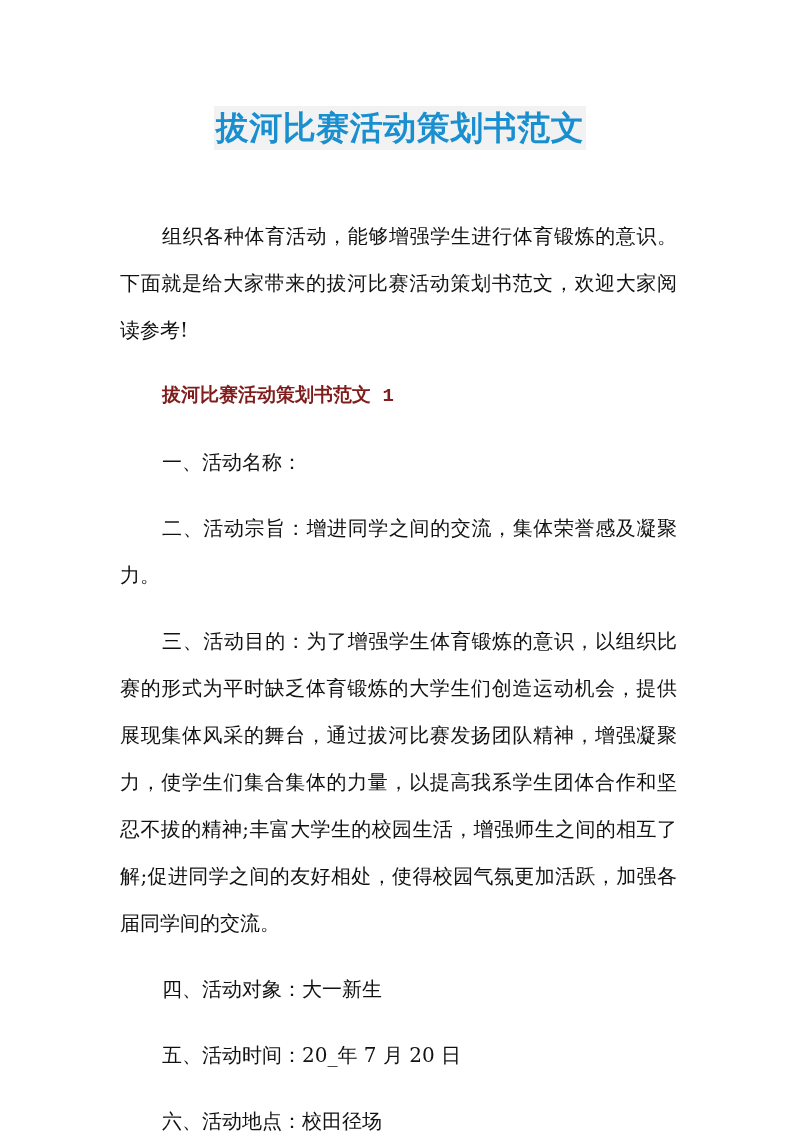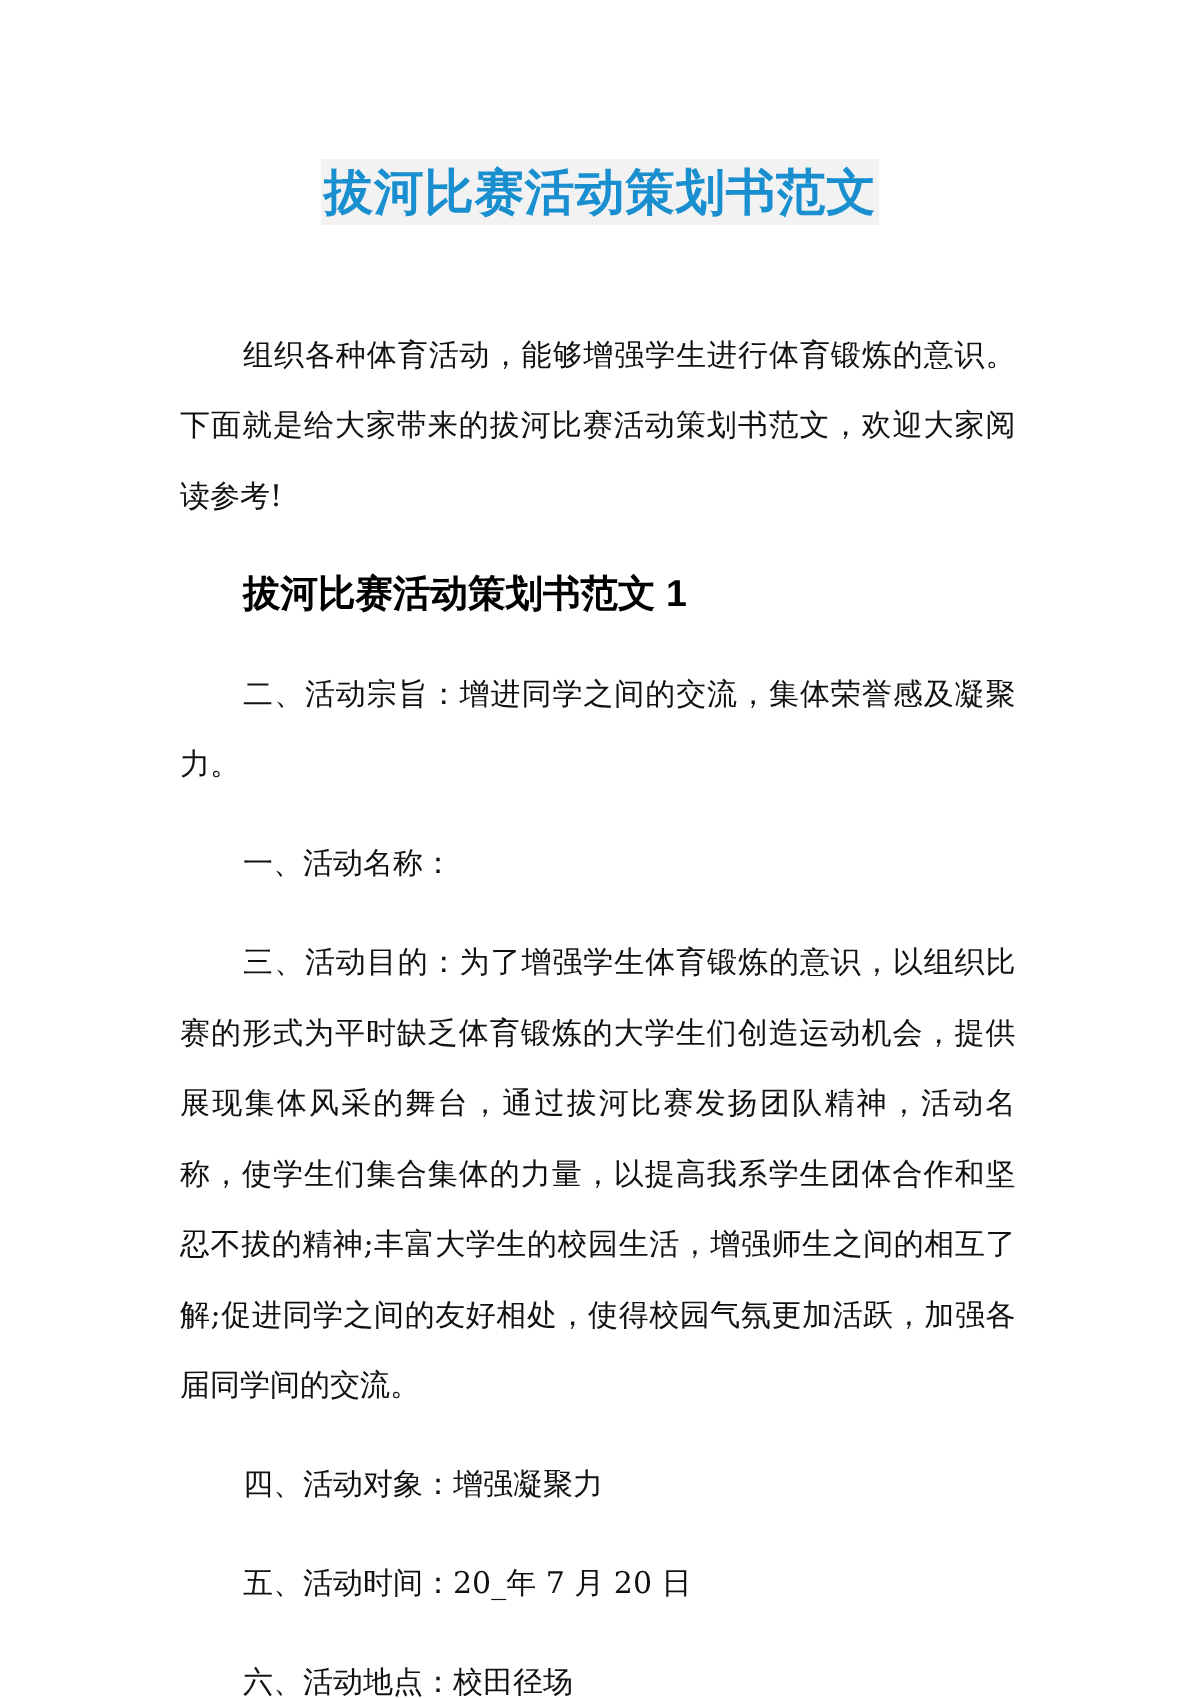--- a/index.html
+++ b/index.html
@@ -18,35 +18,35 @@
     letter-spacing: 0.5px;
   }
   .body {
     position: absolute; left: 120px; top: 213px; width: 562px;
     font-family: "DejaVu Serif", "Liberation Serif", serif;
     font-size: 20px; color: #111;
     line-height: 47px;
   }
   .body p { margin: 0 5px 19px 0; text-indent: 42px; text-align: justify; }
   .sub {
-    font-family: Liberation Sans, sans-serif;
-    color: #000000; font-weight: bold; font-size: 25px;
+    font-family: Liberation Mono, monospace;
+    color: #7f1d1d; font-weight: bold; font-size: 19px;
   }
 </style>
 </head>
 <body>
 
 <div class="page">
   <div class="title-wrap">
     <span class="title">拔河比赛活动策划书范文</span>
   </div>
 
   <div class="body">
     <p>组织各种体育活动，能够增强学生进行体育锻炼的意识。下面就是给大家带来的拔河比赛活动策划书范文，欢迎大家阅读参考!</p>
     <p class="sub">拔河比赛活动策划书范文 1</p>
+    <p>一、活动名称：</p>
     <p>二、活动宗旨：增进同学之间的交流，集体荣誉感及凝聚力。</p>
-    <p>一、活动名称：</p>
-    <p>三、活动目的：为了增强学生体育锻炼的意识，以组织比赛的形式为平时缺乏体育锻炼的大学生们创造运动机会，提供展现集体风采的舞台，通过拔河比赛发扬团队精神，活动名称，使学生们集合集体的力量，以提高我系学生团体合作和坚忍不拔的精神;丰富大学生的校园生活，增强师生之间的相互了解;促进同学之间的友好相处，使得校园气氛更加活跃，加强各届同学间的交流。</p>
-    <p>四、活动对象：增强凝聚力</p>
+    <p>三、活动目的：为了增强学生体育锻炼的意识，以组织比赛的形式为平时缺乏体育锻炼的大学生们创造运动机会，提供展现集体风采的舞台，通过拔河比赛发扬团队精神，增强凝聚力，使学生们集合集体的力量，以提高我系学生团体合作和坚忍不拔的精神;丰富大学生的校园生活，增强师生之间的相互了解;促进同学之间的友好相处，使得校园气氛更加活跃，加强各届同学间的交流。</p>
+    <p>四、活动对象：大一新生</p>
     <p>五、活动时间：20_年 7 月 20 日</p>
     <p>六、活动地点：校田径场</p>
   </div>
 </div>
 
 </body></html>

